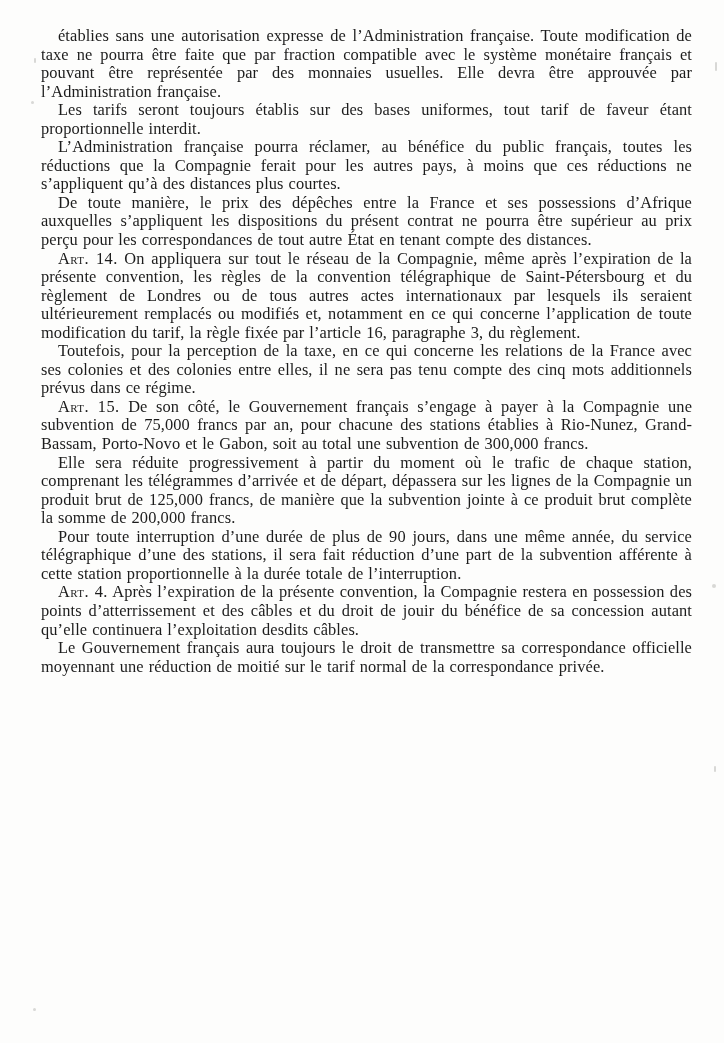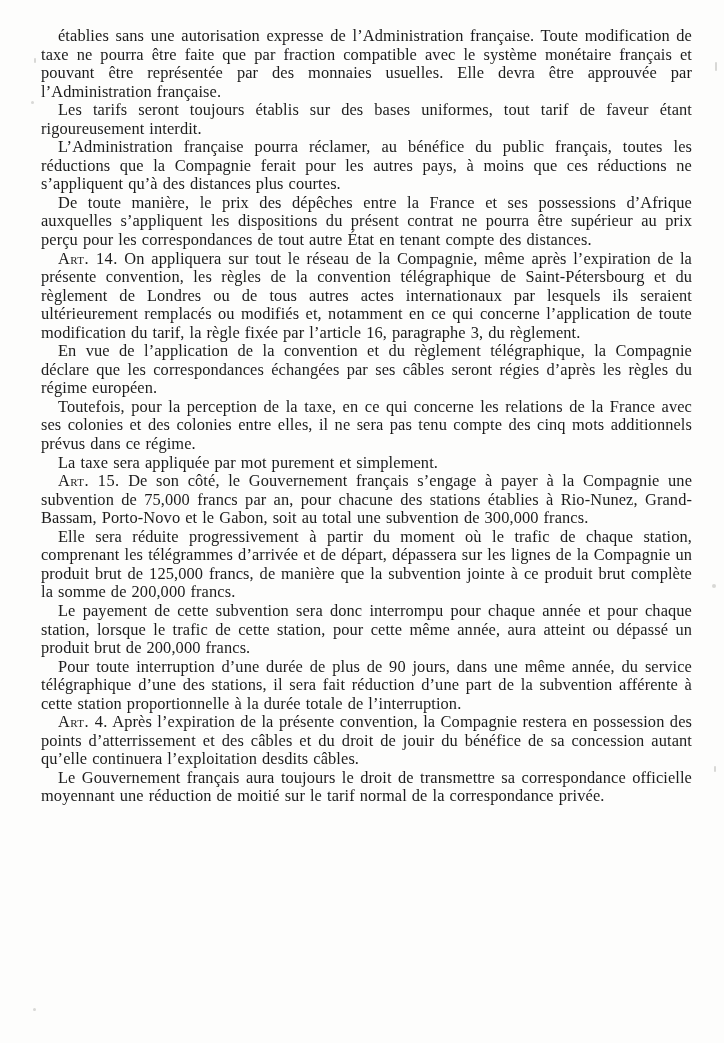--- a/index.html
+++ b/index.html
@@ -55,30 +55,27 @@
   .speck.s4 { left: 34px;  top: 58px;  width: 2px; height: 5px; border-radius: 1px; }
   .speck.s5 { left: 714px; top: 766px; width: 2px; height: 6px; border-radius: 1px; }
   .speck.s6 { left: 33px;  top: 1008px; width: 3px; height: 3px; }
 </style>
 </head>
 <body>
 
 <div class="page">
   <div class="text-block">
       <p class="para"><span>établies sans une autorisation expresse de l’Administration française. Toute modification de taxe ne pourra être faite que par fraction compatible avec le système monétaire français et pouvant être représentée par des monnaies usuelles. Elle devra être approuvée par l’Administration française.</span></p>
-      <p class="para"><span>Les tarifs seront toujours établis sur des bases uniformes, tout tarif de faveur étant rigoureusement interdit.</span></p>
+      <p class="para"><span>Les tarifs seront toujours établis sur des bases uniformes, tout tarif de faveur étant proportionnelle interdit.</span></p>
       <p class="para"><span>L’Administration française pourra réclamer, au bénéfice du public français, toutes les réductions que la Compagnie ferait pour les autres pays, à moins que ces réductions ne s’appliquent qu’à des distances plus courtes.</span></p>
       <p class="para"><span>De toute manière, le prix des dépêches entre la France et ses possessions d’Afrique auxquelles s’appliquent les dispositions du présent contrat ne pourra être supérieur au prix perçu pour les correspondances de tout autre État en tenant compte des distances.</span></p>
       <p class="para"><span class="art-label">Art. 14.</span> <span>On appliquera sur tout le réseau de la Compagnie, même après l’expiration de la présente convention, les règles de la convention télégraphique de Saint-Pétersbourg et du règlement de Londres ou de tous autres actes internationaux par lesquels ils seraient ultérieurement remplacés ou modifiés et, notamment en ce qui concerne l’application de toute modification du tarif, la règle fixée par l’article 16, paragraphe 3, du règlement.</span></p>
-      <p class="para"><span>En vue de l’application de la convention et du règlement télégraphique, la Compagnie déclare que les correspondances échangées par ses câbles seront régies d’après les règles du régime européen.</span></p>
       <p class="para"><span>Toutefois, pour la perception de la taxe, en ce qui concerne les relations de la France avec ses colonies et des colonies entre elles, il ne sera pas tenu compte des cinq mots additionnels prévus dans ce régime.</span></p>
-      <p class="para"><span>La taxe sera appliquée par mot purement et simplement.</span></p>
       <p class="para"><span class="art-label">Art. 15.</span> <span>De son côté, le Gouvernement français s’engage à payer à la Compagnie une subvention de 75,000 francs par an, pour chacune des stations établies à Rio-Nunez, Grand-Bassam, Porto-Novo et le Gabon, soit au total une subvention de 300,000 francs.</span></p>
       <p class="para"><span>Elle sera réduite progressivement à partir du moment où le trafic de chaque station, comprenant les télégrammes d’arrivée et de départ, dépassera sur les lignes de la Compagnie un produit brut de 125,000 francs, de manière que la subvention jointe à ce produit brut complète la somme de 200,000 francs.</span></p>
-      <p class="para"><span>Le payement de cette subvention sera donc interrompu pour chaque année et pour chaque station, lorsque le trafic de cette station, pour cette même année, aura atteint ou dépassé un produit brut de 200,000 francs.</span></p>
       <p class="para"><span>Pour toute interruption d’une durée de plus de 90 jours, dans une même année, du service télégraphique d’une des stations, il sera fait réduction d’une part de la subvention afférente à cette station proportionnelle à la durée totale de l’interruption.</span></p>
       <p class="para"><span class="art-label">Art. 4.</span> <span>Après l’expiration de la présente convention, la Compagnie restera en possession des points d’atterrissement et des câbles et du droit de jouir du bénéfice de sa concession autant qu’elle continuera l’exploitation desdits câbles.</span></p>
       <p class="para"><span>Le Gouvernement français aura toujours le droit de transmettre sa correspondance officielle moyennant une réduction de moitié sur le tarif normal de la correspondance privée.</span></p>
     </div>
   <span class="speck s1"></span>
   <span class="speck s2"></span>
   <span class="speck s3"></span>
   <span class="speck s4"></span>
   <span class="speck s5"></span>
   <span class="speck s6"></span>

